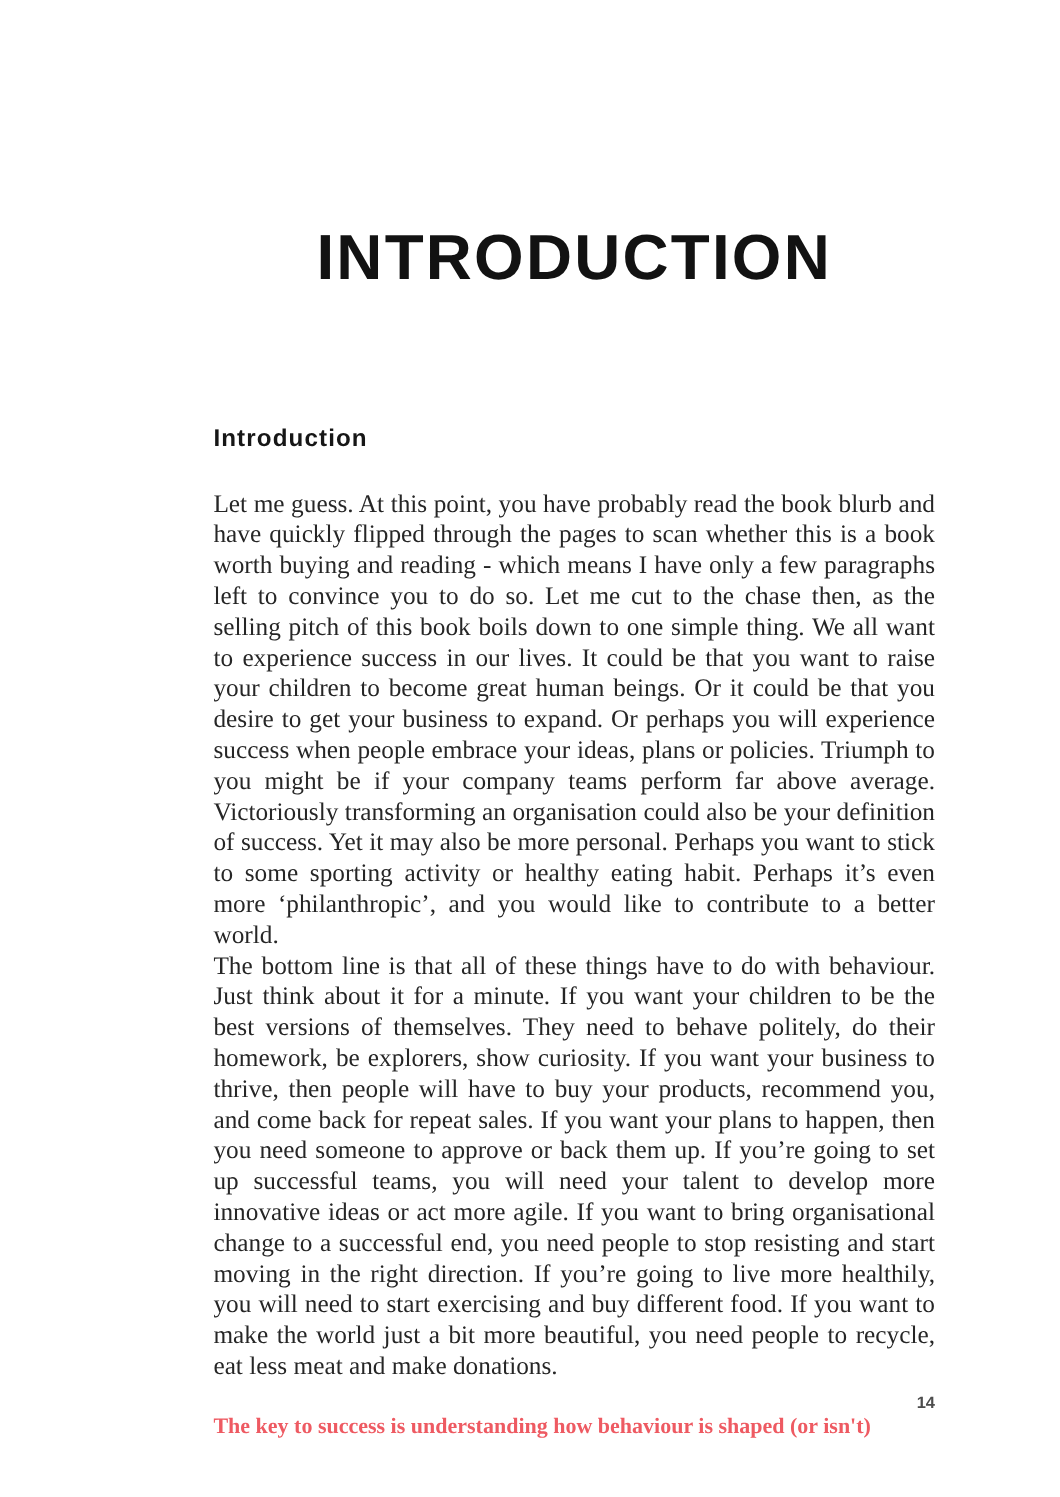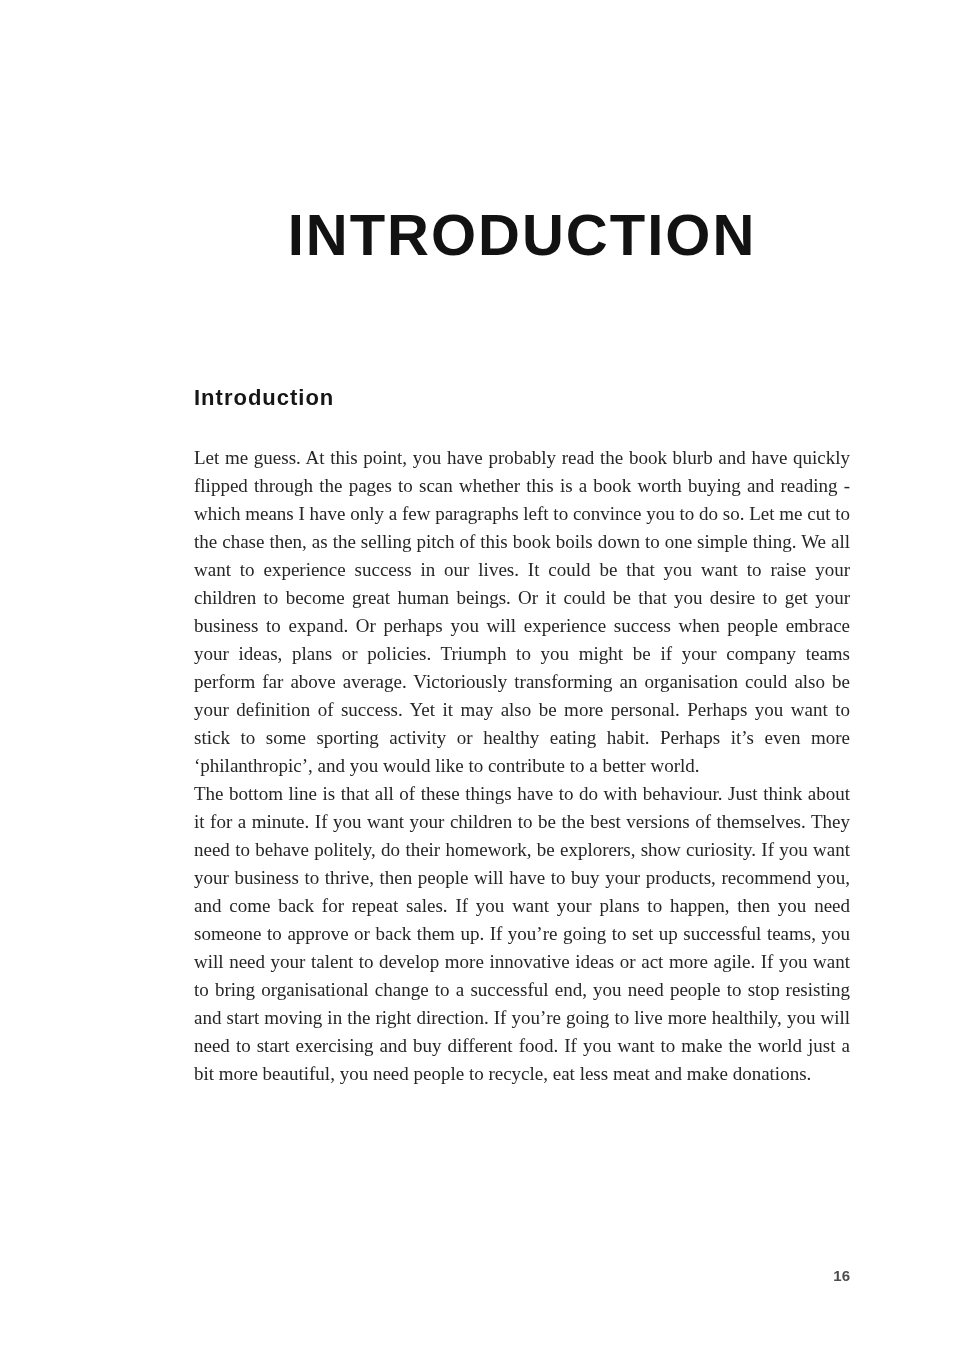--- a/index.html
+++ b/index.html
@@ -35,21 +35,21 @@
       margin: 120px 0 0 0;
       font-family: "Liberation Sans", sans-serif;
       font-weight: bold;
       font-size: 22px;
       letter-spacing: 1px;
       line-height: 1.1;
       color: #161616;
     }
     .body-paragraph {
       margin: 0;
-      font-size: 19px;
+      font-size: 23px;
       line-height: 28px;
       text-align: justify;
       hyphens: auto;
       -webkit-hyphens: auto;
       color: #262626;
     }
     .body-paragraph.first {
       margin-top: 34px;
     }
     .body-paragraph.second {
@@ -78,17 +78,18 @@
   <div class="content">
 
     <h1 class="chapter-title">INTRODUCTION</h1>
 
     <h2 class="section-heading">Introduction</h2>
 
     <p class="body-paragraph first">Let me guess. At this point, you have probably read the book blurb and have quickly flipped through the pages to scan whether this is a book worth buying and reading - which means I have only a few paragraphs left to convince you to do so. Let me cut to the chase then, as the selling pitch of this book boils down to one simple thing. We all want to experience success in our lives. It could be that you want to raise your children to become great human beings. Or it could be that you desire to get your business to expand. Or perhaps you will experience success when people embrace your ideas, plans or policies. Triumph to you might be if your company teams perform far above average. Victoriously transforming an organisation could also be your definition of success. Yet it may also be more personal. Perhaps you want to stick to some sporting activity or healthy eating habit. Perhaps it’s even more ‘philanthropic’, and you would like to contribute to a better world.</p>
 
     <p class="body-paragraph second">The bottom line is that all of these things have to do with behaviour. Just think about it for a minute. If you want your children to be the best versions of themselves. They need to behave politely, do their homework, be explorers, show curiosity. If you want your business to thrive, then people will have to buy your products, recommend you, and come back for repeat sales. If you want your plans to happen, then you need someone to approve or back them up. If you’re going to set up successful teams, you will need your talent to develop more innovative ideas or act more agile. If you want to bring organisational change to a successful end, you need people to stop resisting and start moving in the right direction. If you’re going to live more healthily, you will need to start exercising and buy different food. If you want to make the world just a bit more beautiful, you need people to recycle, eat less meat and make donations.</p>
 
+    <p class="key-statement" style="color: rgb(238, 90, 98);">The key to success is understanding how behaviour is shaped (or isn't)</p>
 
   </div>
 
-  <div class="page-number">16</div>
+  <div class="page-number">14</div>
 </div>
 
 </body></html>

